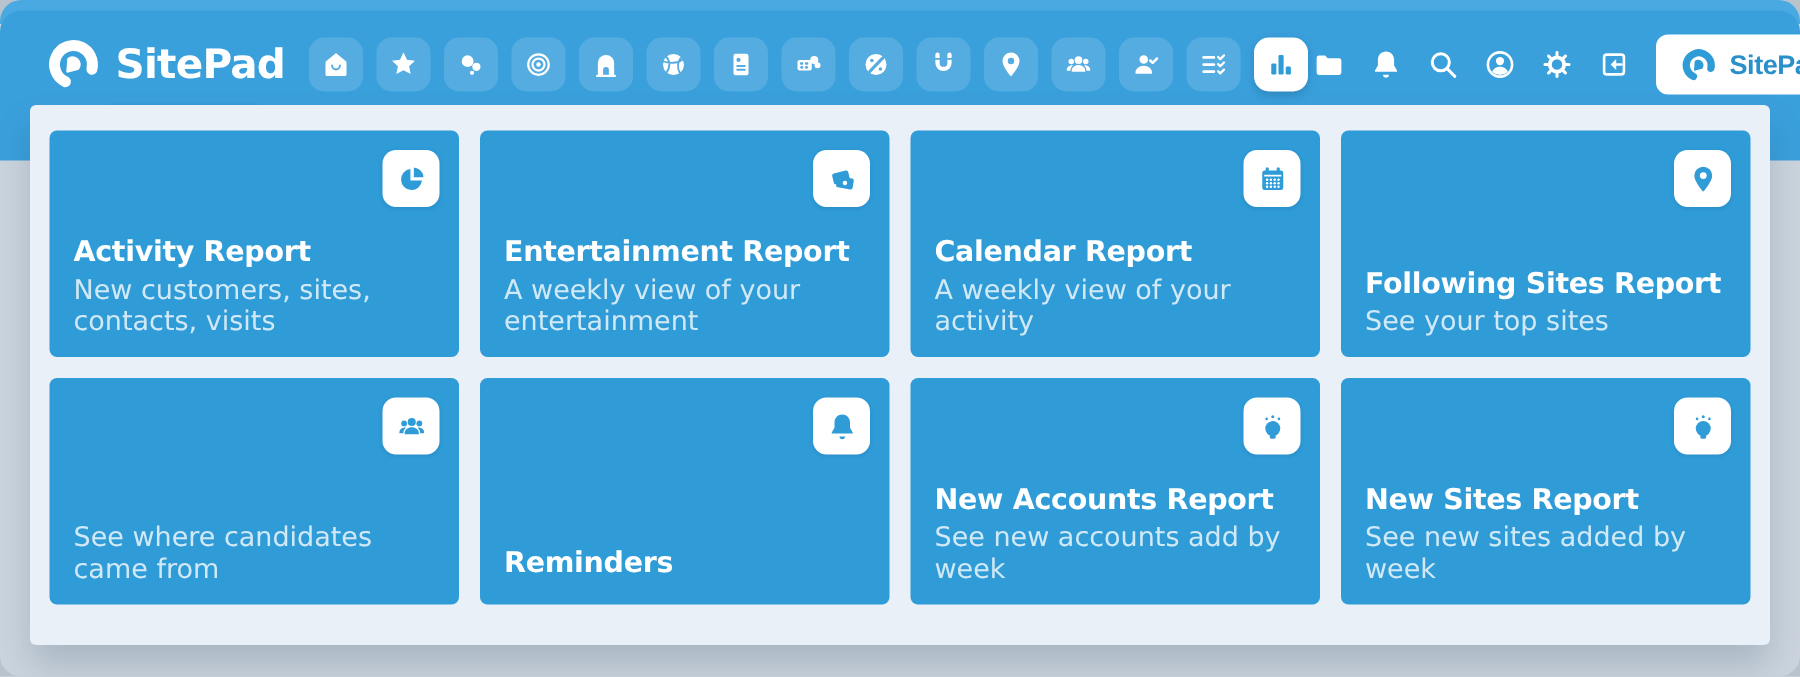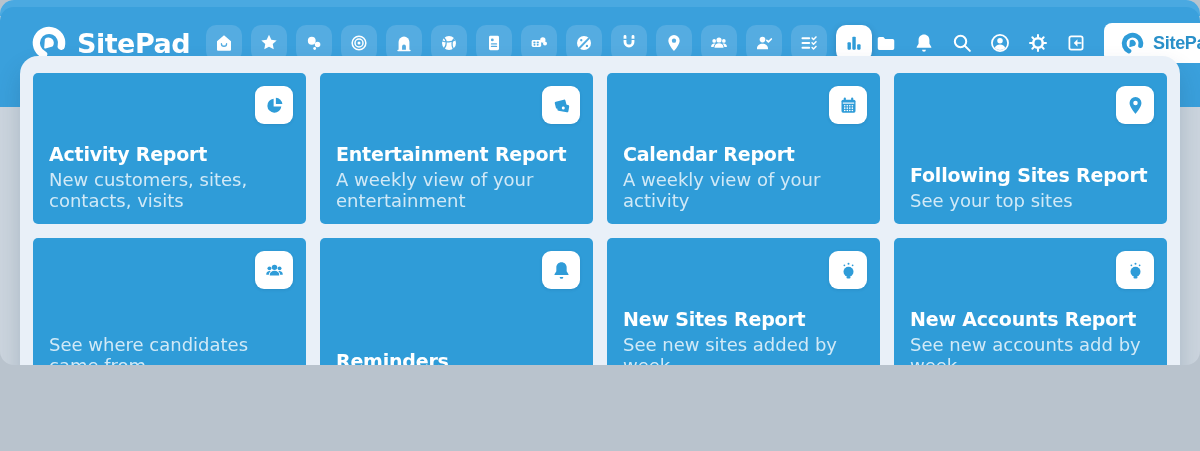--- a/index.html
+++ b/index.html
@@ -1,16 +1,16 @@
 <!DOCTYPE html>
 <html><head>
 <meta charset="utf-8">
 <style>
   html,body{margin:0;padding:0;background:#b9c3cd;font-family:"DejaVu Sans","Liberation Sans",sans-serif;}
-  .app{position:relative;width:1200px;height:365px;margin:0 auto;border-radius:14px;overflow:hidden;
+  .app{position:relative;width:1200px;height:451px;margin:0 auto;border-radius:14px;overflow:hidden;
        background:#ccd5de;}
   .app::before{content:"";position:absolute;top:0;left:0;right:0;height:16px;background:#4aa9e1;}
   .band{position:absolute;top:7px;left:0;right:0;height:100px;background:#3aa0dc;border-radius:14px 14px 0 0;}
 
   
   .header-row{position:absolute;top:7px;left:0;right:0;height:72px;display:flex;align-items:center;}
   .brand{position:relative;display:flex;align-items:center;gap:9px;margin-left:30px;}
   .brand-logo{color:#fff;display:flex;}
   .brand-logo svg{width:38px;height:38px;}
   .brand-name{color:#fff;font-size:27px;font-weight:700;letter-spacing:-0.5px;}
@@ -27,21 +27,21 @@
   .hbtn{width:28px;height:28px;border:none;background:transparent;color:#fff;display:flex;align-items:center;
         justify-content:center;cursor:pointer;--cut:#3aa0dc;padding:0;}
   .hbtn svg{width:22px;height:22px;}
 
   .acct{height:40px;margin:0 30px 0 14px;border:none;border-radius:8px;background:#fff;display:flex;
         align-items:center;gap:8px;padding:0 16px;cursor:pointer;color:#2f9cd8;}
   .acct svg{width:25px;height:25px;}
   .acct-label{color:#2a90c9;font-size:18px;font-weight:700;letter-spacing:-0.3px;}
 
   
-  .panel{position:absolute;top:56px;left:20px;width:1160px;height:360px;background:#e9f0f8;border-radius:18px;
+  .panel{position:absolute;top:70px;left:20px;width:1160px;height:360px;background:#e9f0f8;border-radius:4px;
          box-shadow:0 14px 24px rgba(30,60,90,.20);}
   .grid{display:grid;grid-template-columns:repeat(4,1fr);grid-auto-rows:151px;gap:14px;padding:17px 13px;}
   .card{position:relative;background:#2f9cd8;border-radius:5px;display:flex;flex-direction:column;
         justify-content:flex-end;padding:0 14px 13px 16px;cursor:pointer;overflow:hidden;}
   .card h3{margin:0 0 4px 0;color:#fff;font-size:19px;font-weight:700;letter-spacing:-0.2px;}
   .card p{margin:0;color:rgba(255,255,255,.78);font-size:18px;}
   .card-iconbox{position:absolute;top:13px;right:13px;width:38px;height:38px;background:#fff;border-radius:9px;
                 display:flex;align-items:center;justify-content:center;color:#2f9cd8;--cut:#fff;
                 box-shadow:0 1px 3px rgba(20,60,100,.15);}
   .card-iconbox svg{width:21px;height:21px;}
@@ -365,31 +365,31 @@
         <article class="card">
           <span class="card-iconbox">
             <svg viewBox="0 0 24 24" fill="currentColor">
               <circle cx="12" cy="13.4" r="5.7"></circle>
               <rect x="9.7" y="18.2" width="4.6" height="3" rx="1.3"></rect>
               <circle cx="12" cy="4.4" r="1.15"></circle>
               <circle cx="7.3" cy="6" r="1"></circle>
               <circle cx="16.7" cy="6" r="1"></circle>
             </svg>
           </span>
-          <h3>New Sites Report</h3>
-          <p>See new sites added by week</p>
+          <h3>New Accounts Report</h3>
+          <p>See new accounts add by week</p>
         </article>
         <article class="card">
           <span class="card-iconbox">
             <svg viewBox="0 0 24 24" fill="currentColor">
               <circle cx="12" cy="13.4" r="5.7"></circle>
               <rect x="9.7" y="18.2" width="4.6" height="3" rx="1.3"></rect>
               <circle cx="12" cy="4.4" r="1.15"></circle>
               <circle cx="7.3" cy="6" r="1"></circle>
               <circle cx="16.7" cy="6" r="1"></circle>
             </svg>
           </span>
-          <h3>New Accounts Report</h3>
-          <p>See new accounts add by week</p>
+          <h3>New Sites Report</h3>
+          <p>See new sites added by week</p>
         </article>
       </div>
   </main>
 </div>
 
 </body></html>

